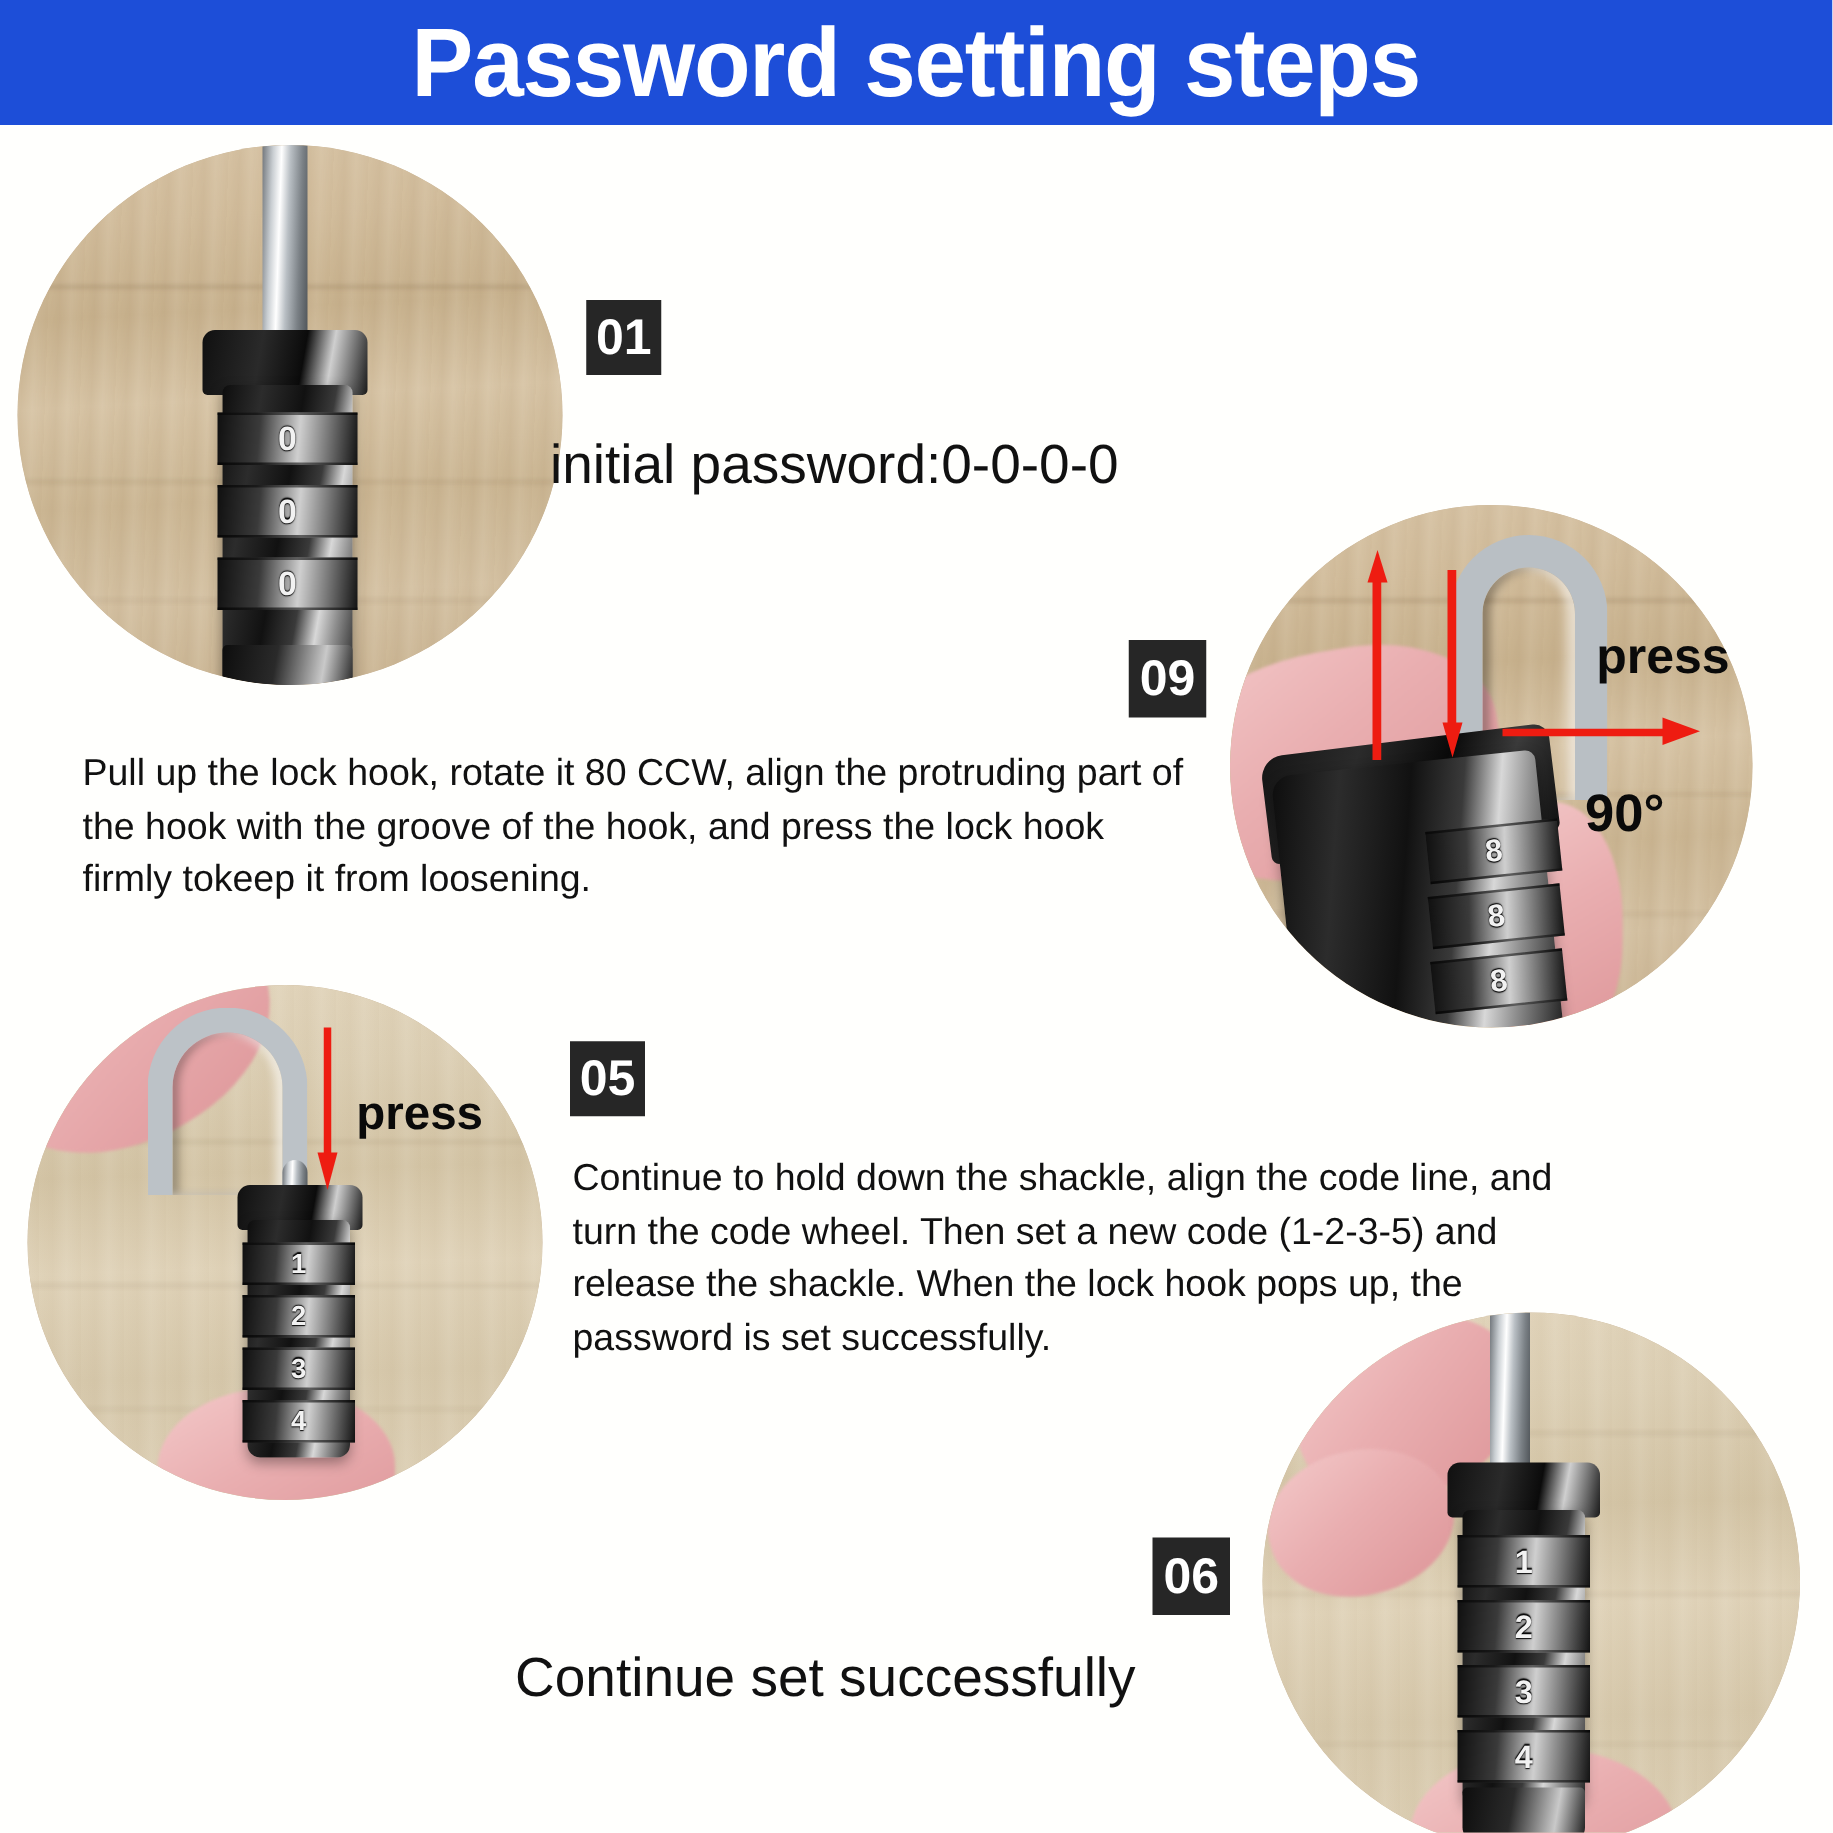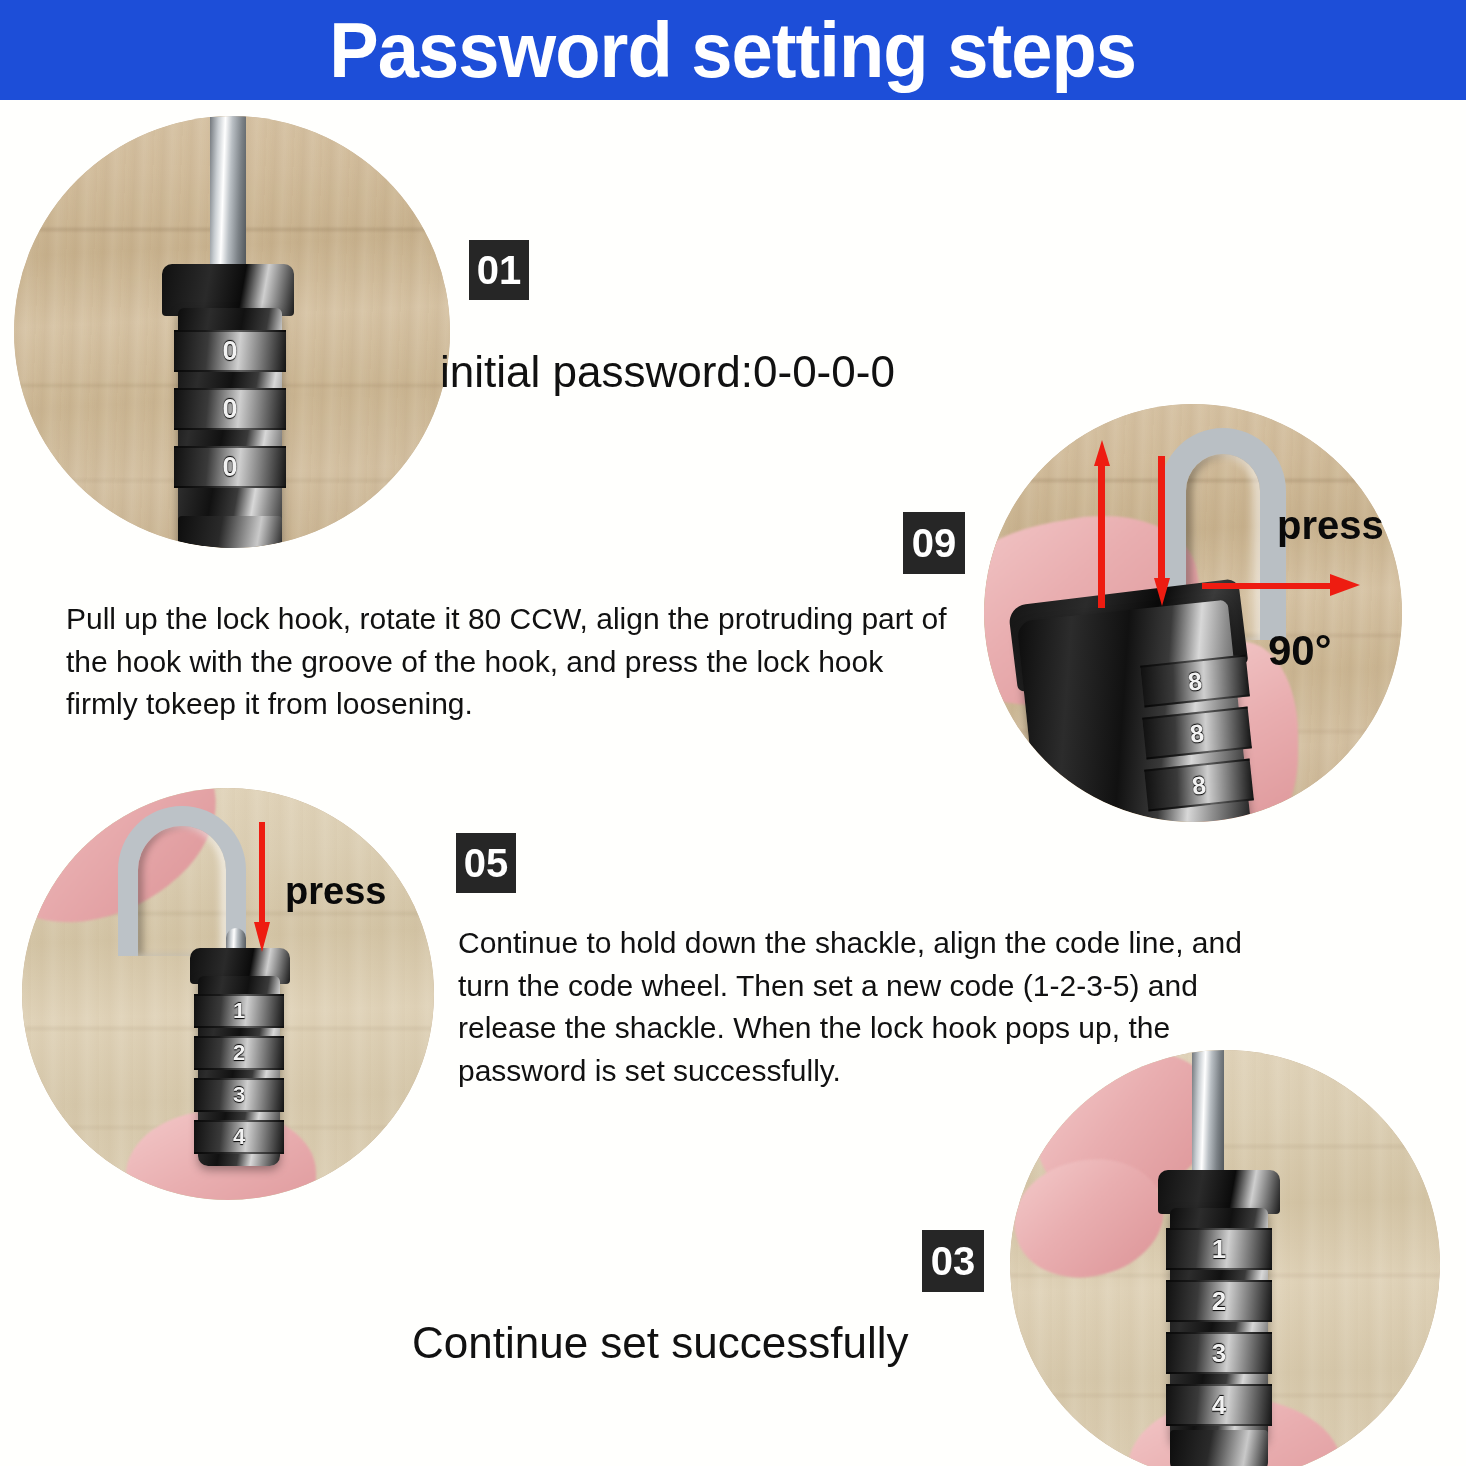--- a/index.html
+++ b/index.html
@@ -361,15 +361,15 @@
       <span class="digit" style="font-size:26px;">3</span>
     </div>
     <div class="dial" style="left:156px; top:334px; width:106px; height:42px;">
       <span class="digit" style="font-size:26px;">4</span>
     </div>
 
     <div class="lock-foot" style="left:160px; top:380px; width:98px; height:44px;"></div>
   </div>
 </div>
 
-<div class="step-badge" style="left:922px; top:1230px; width:62px; height:62px;">03</div>
+<div class="step-badge" style="left:922px; top:1230px; width:62px; height:62px;">06</div>
 
 <div class="step-text headline" style="left:412px; top:1318px; width:720px;">Continue set successfully</div>
 
 </body></html>

